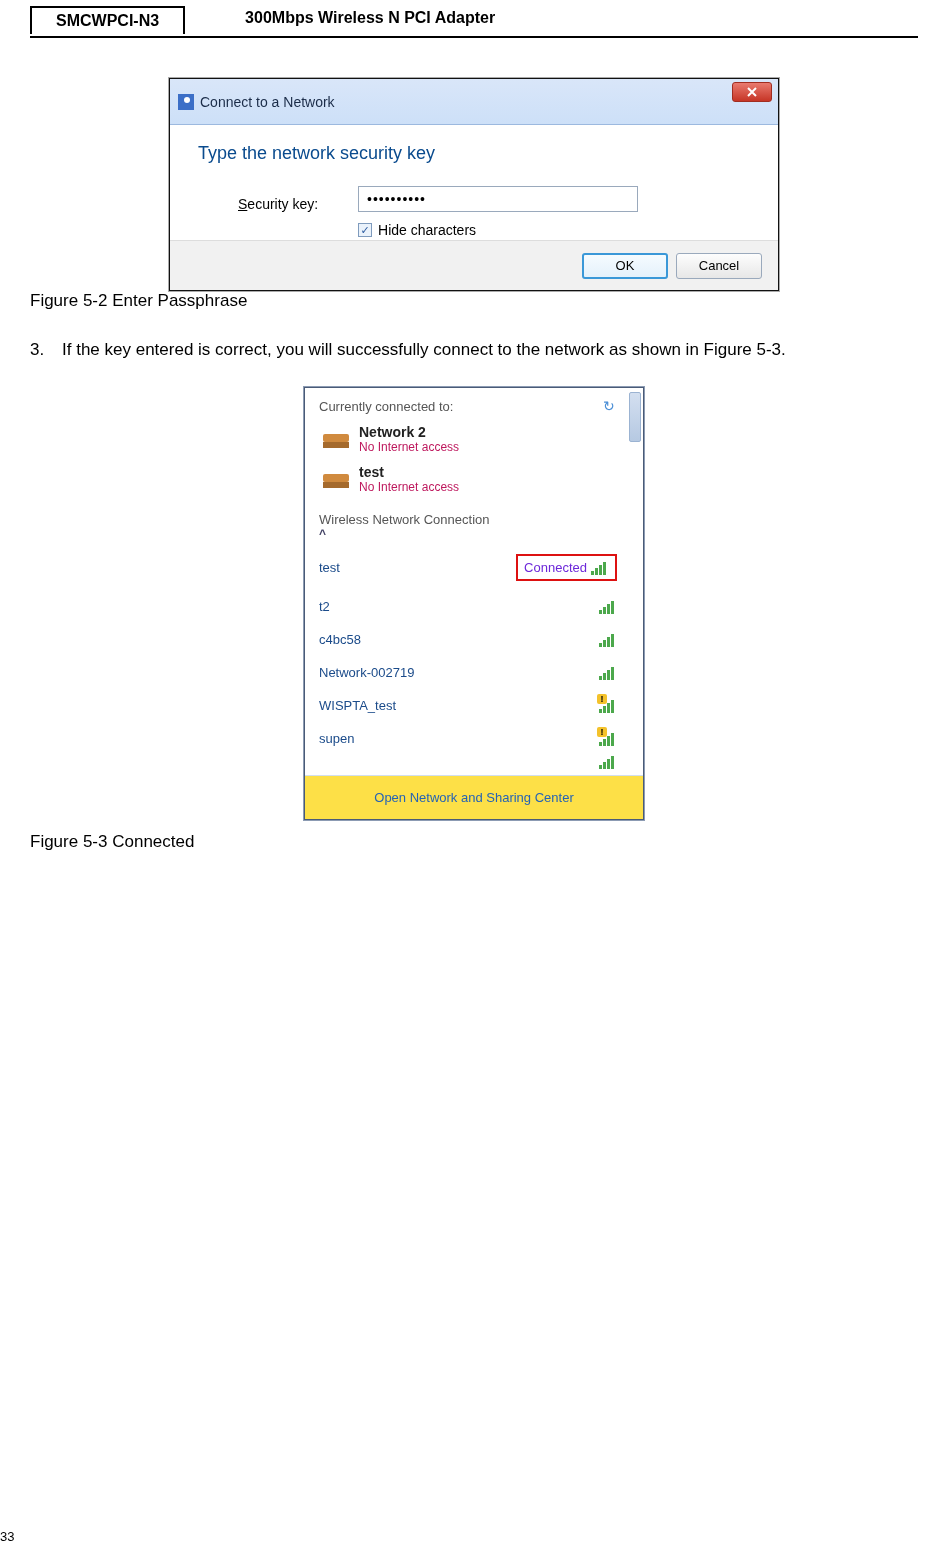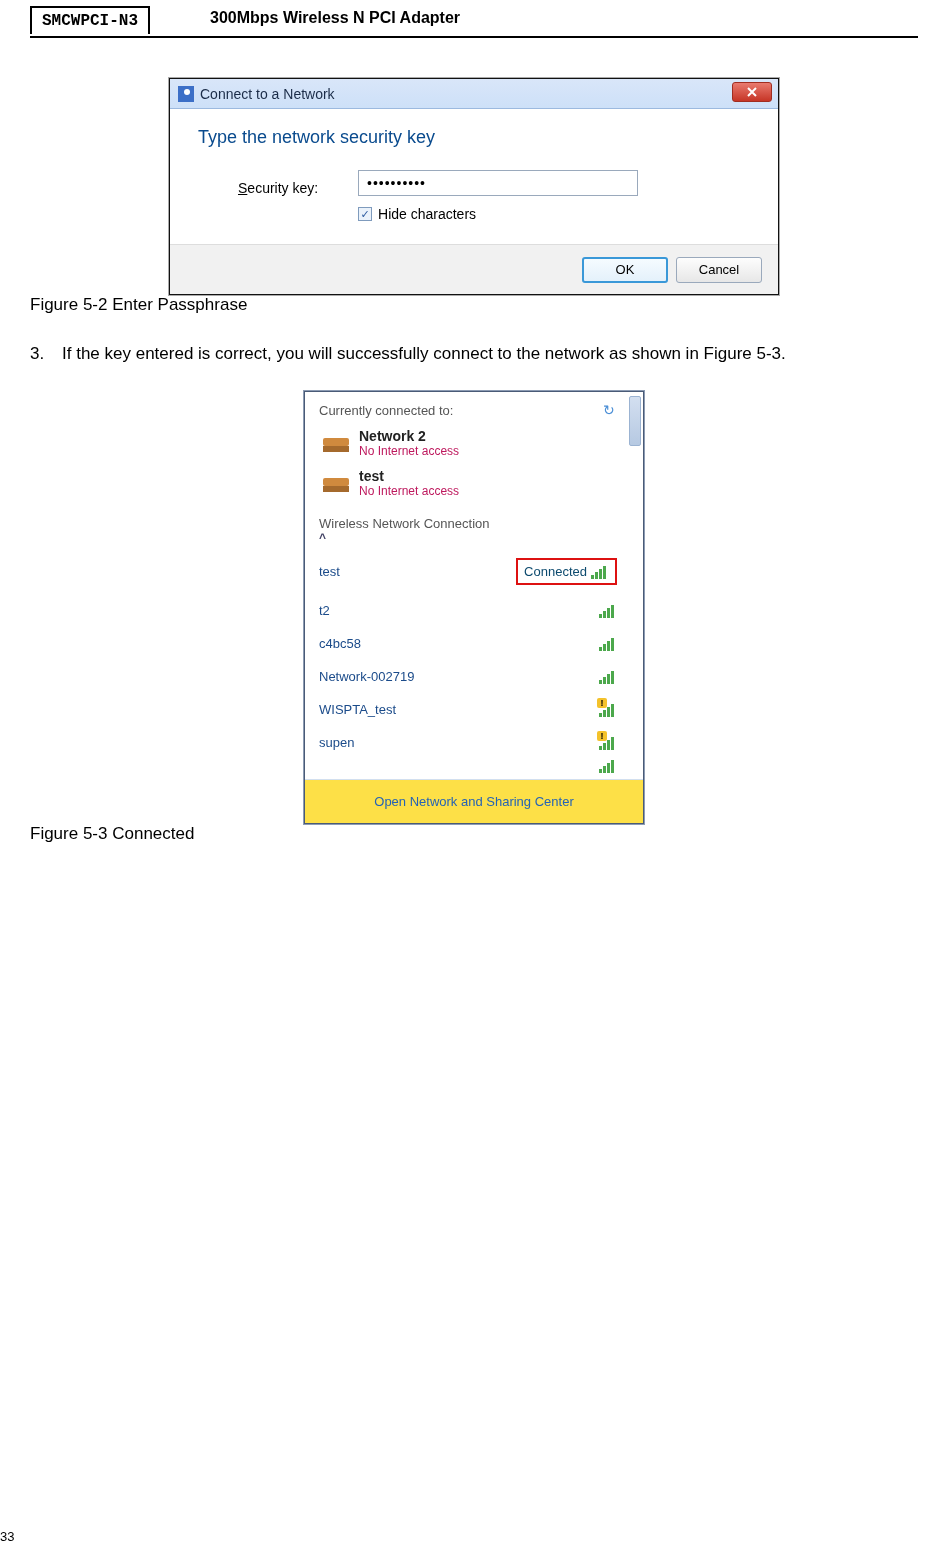--- a/index.html
+++ b/index.html
@@ -15,27 +15,26 @@
   display: flex;
   align-items: center;
   padding: 0 30px;
   margin-top: 0;
   height: 36px;
   position: relative;
 }
 .header-left {
   border: 2px solid #000;
   border-bottom: none;
-  padding: 4px 10px;
+  padding: 4px 24px;
   font-weight: bold;
   background: #fff;
   position: relative;
   z-index: 2;
   top: 2px;
-  font-family: Liberation Mono, monospace;
 }
 .header-right {
   font-weight: bold;
   margin-left: 60px;
 }
 .header-rule {
   border-bottom: 2px solid #000;
   margin: 0 30px 0 30px;
 }
 .content { padding: 20px 30px; }
@@ -44,21 +43,21 @@
 .win-dialog {
   width: 610px;
   margin: 5px auto 0 auto;
   border: 1px solid #111;
   box-shadow: 0 0 0 1px #aaa;
   background: #fff;
   text-align: left;
   font-family: "Segoe UI", Tahoma, sans-serif;
 }
 .win-titlebar {
-  height: 30px;
+  height: 46px;
   background: linear-gradient(#d9e6f9, #cde0f8);
   border-bottom: 1px solid #9cb9df;
   display: flex;
   align-items: center;
   position: relative;
   padding-left: 8px;
 }
 .win-titlebar .ico {
   width: 16px; height: 16px;
   background: #3c6fc7;
@@ -73,21 +72,21 @@
 .win-title { font-size: 14px; color: #1b2c48; }
 .close-btn {
   position: absolute; right: 6px; top: 3px;
   width: 40px; height: 20px;
   background: linear-gradient(#e97a6f, #c63526);
   border: 1px solid #a12d21;
   border-radius: 3px;
   color: #fff; font-size: 12px; font-weight: bold;
   display: flex; align-items: center; justify-content: center;
 }
-.win-body { padding: 18px 28px 22px 28px; }
+.win-body { padding: 18px 28px 2px 28px; }
 .win-heading {
   color: #0a4b8e;
   font-size: 18px;
   font-family: "Segoe UI", sans-serif;
   margin-bottom: 22px;
 }
 .field-row { display: flex; align-items: flex-end; margin-left: 40px; }
 .field-label { width: 120px; font-size: 14px; }
 .field-label .ul { text-decoration: underline; }
 .sec-input {
@@ -131,21 +130,21 @@
 }
 .body-text {
   margin-top: 22px; font-size: 17px; line-height: 2;
   display: flex;
 }
 .body-text .num { width: 32px; flex-shrink: 0; }
 .body-text .para { flex: 1; }
 
 .flyout {
   width: 340px;
-  margin: 15px auto 0 auto;
+  margin: 15px auto 12px auto;
   border: 1px solid #4a5b77;
   background: #fff;
   text-align: left;
   font-family: "Segoe UI", Tahoma, sans-serif;
   box-shadow: 0 0 0 1px #8c9bb3;
   position: relative;
 }
 .flyout .fly-body {
   padding: 10px 4px 0 14px;
 }
@@ -190,21 +189,21 @@
 }
 .chev { color: #446; font-size: 12px; font-weight: bold; }
 .wifi-list { margin-top: 4px; padding-right: 22px; }
 .wifi-row {
   display: flex; justify-content: space-between; align-items: center;
   padding: 9px 0 9px 0;
   font-size: 13px; color: #1b4b8a;
 }
 .wifi-row.highlight .status-box {
   border: 2px solid #d11; padding: 4px 6px;
-  color: #0c4a6e; font-size: 13px;
+  color: #6d28d9; font-size: 13px;
   display: flex; align-items: center; gap: 4px;
 }
 .bars {
   display: inline-block; position: relative; width: 18px; height: 14px;
 }
 .bars span {
   position: absolute; bottom: 0; width: 3px;
   background: #4ca84c;
 }
 .bars span:nth-child(1){left:0;height:4px;}

